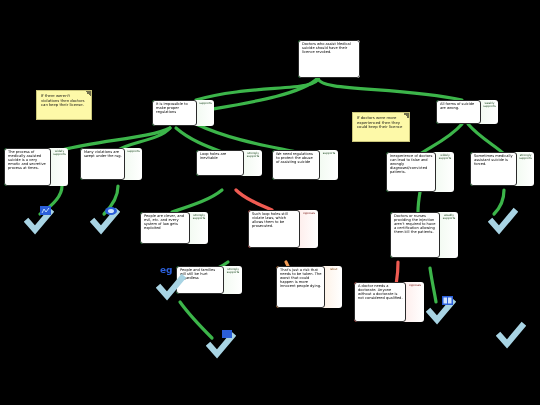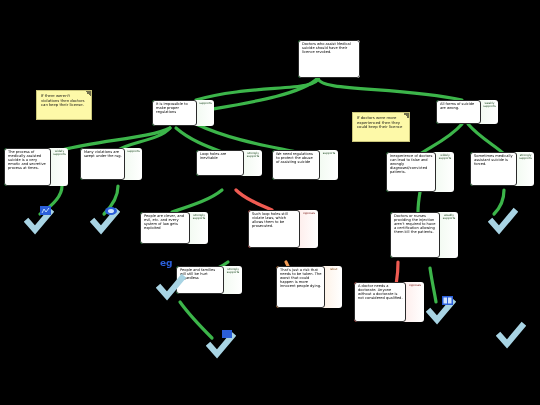--- a/index.html
+++ b/index.html
@@ -144,21 +144,21 @@
     <div class="badge" style="width:18px;font-size:2.9px;">opposes</div>
   </div>
 
   <div class="note" style="left:36px;top:90px;width:56px;height:30px;font-size:3.8px;">
     <span>If there weren't violations then doctors can keep their license.</span>
   </div>
   <div class="note" style="left:352px;top:112px;width:58px;height:30px;font-size:3.8px;">
     <span>If doctors were more experienced then they could keep their licence</span>
   </div>
 
-  <div class="eg" style="left:160px;top:258px;font-size:9px;">eg</div>
+  <div class="eg" style="left:160px;top:265px;font-size:9px;">eg</div>
 
   <div class="tick" style="left:24px;top:206px;">
     <svg width="30" height="30" viewBox="0 0 30 30">
       <path d="M4 16 L11 24 L26 6" stroke="#a8d4e4" stroke-width="6" fill="none" stroke-linecap="square"></path>
       <rect x="16" y="0" width="11" height="9" fill="#2b5fd9"></rect>
       <path d="M18 7 L20 3 L22 6 L25 2" stroke="#bcd8ff" stroke-width="1" fill="none"></path>
     </svg>
   </div>
   <div class="tick" style="left:90px;top:206px;">
     <svg width="30" height="30" viewBox="0 0 30 30">

